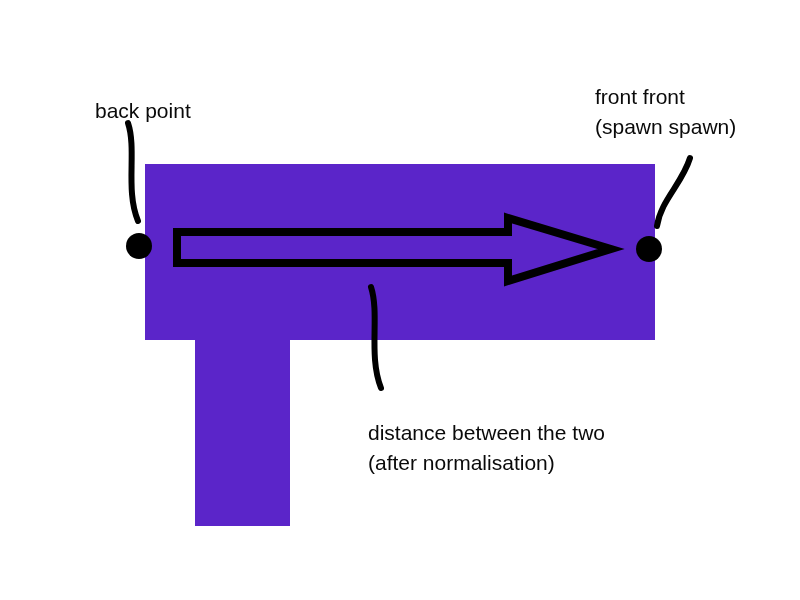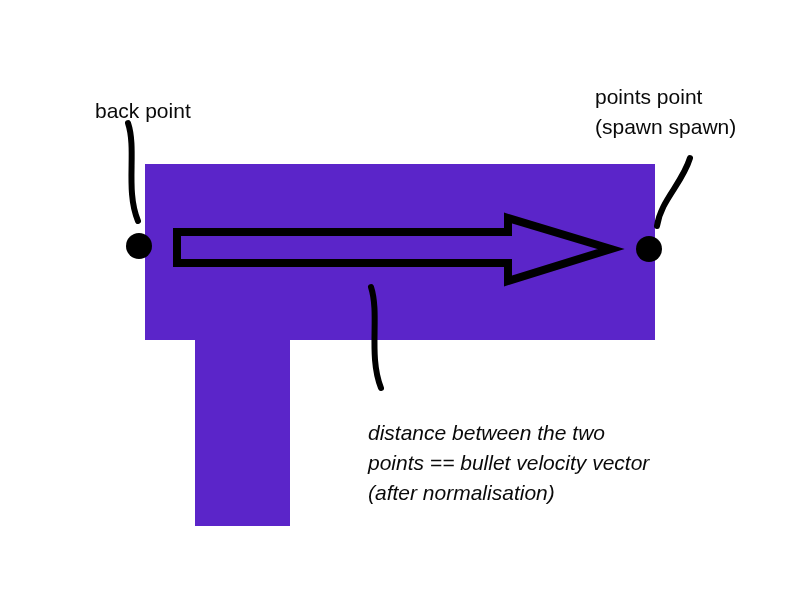--- a/index.html
+++ b/index.html
@@ -53,21 +53,20 @@
     top: 88px;
     margin-top: 8px;
   }
   .front-label {
     left: 595px;
     top: 82px;
   }
   .distance-label {
     left: 368px;
     top: 418px;
-    font-style: italic;
   }
 </style>
 </head>
 <body>
 
 <div class="canvas">
 
   <div class="shape gun-body"></div>
   <div class="shape gun-grip"></div>
 
@@ -79,23 +78,22 @@
     <path d="M690,158 C682,184 661,200 657,226" fill="none" stroke="#000000" stroke-width="6" stroke-linecap="round"></path>
     <path d="M371,287 C380,315 368,355 381,388" fill="none" stroke="#000000" stroke-width="6" stroke-linecap="round"></path>
 
     <circle cx="139" cy="246" r="13" fill="#000000"></circle>
     <circle cx="649" cy="249" r="13" fill="#000000"></circle>
   </svg>
 
   <div class="label back-label">back point</div>
 
   <div class="label front-label">
-    <div>points point</div>
+    <div>front front</div>
     <div>(spawn spawn)</div>
   </div>
 
   <div class="label distance-label">
     <div>distance between the two</div>
-    <div>points == bullet velocity vector</div>
     <div>(after normalisation)</div>
   </div>
 
 </div>
 
 </body></html>

